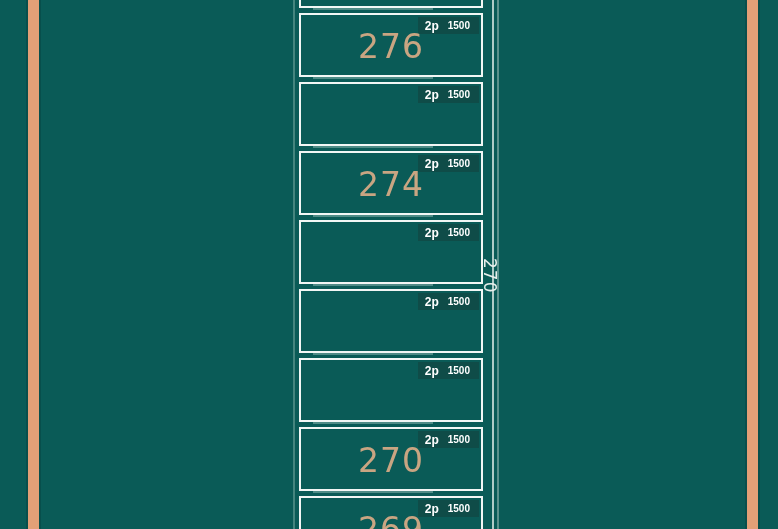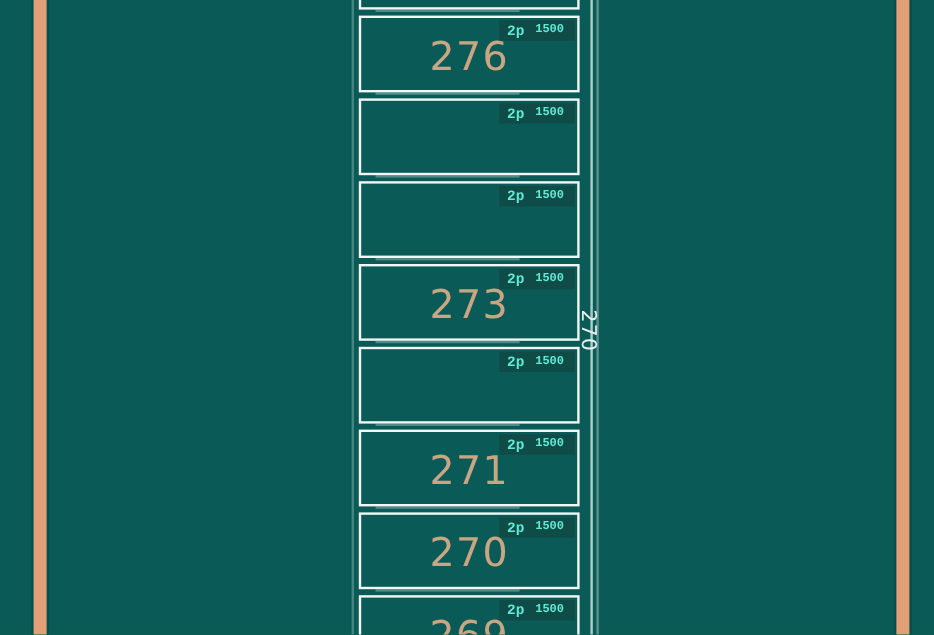--- a/index.html
+++ b/index.html
@@ -81,23 +81,23 @@
   .badge {
     position: absolute;
     top: 2px;
     right: 2px;
     height: 17px;
     display: flex;
     align-items: center;
     gap: 9px;
     padding: 0 9px 0 7px;
     background: rgba(18,70,66,.72);
-    color: #5eead4;
+    color: #ffffff;
     font-size: 13px;
-    font-family: Liberation Mono, monospace;
+    font-family: Liberation Sans, sans-serif;
     font-weight: 700;
     white-space: nowrap;
   }
   .badge .rooms { font-size: 12px; }
   .badge .price { font-size: 10px; }
 
   
   .seam {
     position: absolute;
     left: 12px;
@@ -155,43 +155,42 @@
           <span class="rooms">2р</span>
           <span class="price">1500</span>
         </div>
         <div class="seam"></div>
       </div>
       <div class="card">
         <div class="badge">
           <span class="rooms">2р</span>
           <span class="price">1500</span>
         </div>
-        <div class="seam"></div>
-      </div>
-      <div class="card">
-        <div class="badge">
-          <span class="rooms">2р</span>
-          <span class="price">1500</span>
-        </div>
-        <div class="card-number">273</div>
-        <div class="seam"></div>
-      </div>
-      <div class="card">
-        <div class="badge">
-          <span class="rooms">2р</span>
-          <span class="price">1500</span>
-        </div>
-        <div class="seam"></div>
-      </div>
-      <div class="card">
-        <div class="badge">
-          <span class="rooms">2р</span>
-          <span class="price">1500</span>
-        </div>
-        <div class="card-number">271</div>
+        <div class="card-number">274</div>
+        <div class="seam"></div>
+      </div>
+      <div class="card">
+        <div class="badge">
+          <span class="rooms">2р</span>
+          <span class="price">1500</span>
+        </div>
+        <div class="seam"></div>
+      </div>
+      <div class="card">
+        <div class="badge">
+          <span class="rooms">2р</span>
+          <span class="price">1500</span>
+        </div>
+        <div class="seam"></div>
+      </div>
+      <div class="card">
+        <div class="badge">
+          <span class="rooms">2р</span>
+          <span class="price">1500</span>
+        </div>
         <div class="seam"></div>
       </div>
       <div class="card">
         <div class="badge">
           <span class="rooms">2р</span>
           <span class="price">1500</span>
         </div>
         <div class="card-number">270</div>
         <div class="seam"></div>
       </div>

